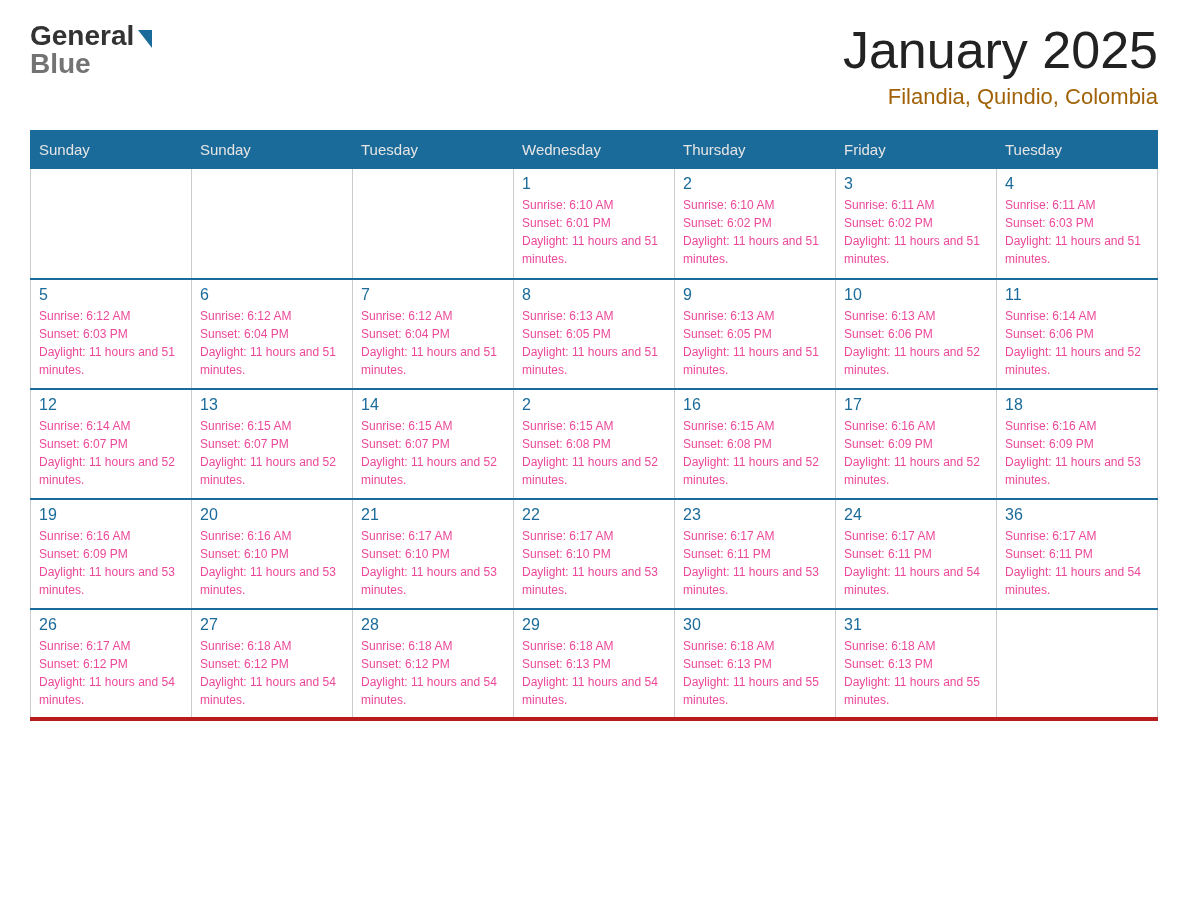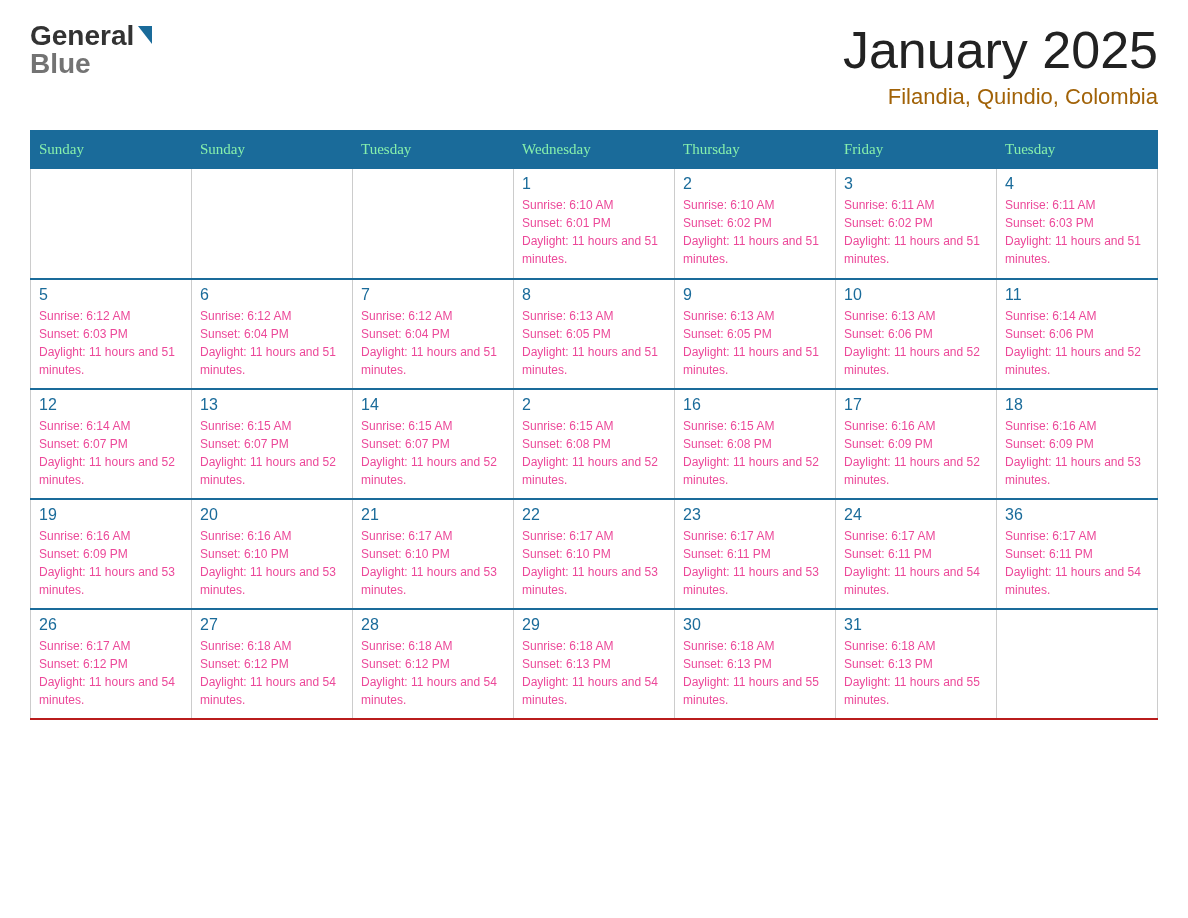--- a/index.html
+++ b/index.html
@@ -16,20 +16,21 @@
       align-items: flex-start;
       margin-bottom: 20px;
     }
     .logo {
       display: flex;
       flex-direction: column;
       align-items: flex-start;
     }
     .logo-top {
       display: flex;
+      align-items: center;
     }
     .logo-general {
       font-size: 28px;
       font-weight: bold;
       color: #333;
     }
     .logo-arrow {
       width: 0;
       height: 0;
       border-left: 14px solid transparent;
@@ -58,27 +59,26 @@
       color: #a16207;
       margin-top: 4px;
     }
     table {
       width: 100%;
       border-collapse: collapse;
       table-layout: fixed;
     }
     thead tr th {
       background-color: #1a6b9a;
-      color: #86efac;
+      color: #e5e5e5;
       padding: 10px 8px;
       font-size: 15px;
       font-weight: normal;
       text-align: left;
       border: 1px solid #1a6b9a;
-      font-family: Liberation Serif, serif;
     }
     tbody tr td {
       vertical-align: top;
       padding: 6px 8px;
       border: 1px solid #ccc;
       height: 110px;
       font-size: 12.5px;
       color: #222;
     }
     tbody tr td .day-number {
@@ -87,21 +87,21 @@
       font-weight: normal;
       display: block;
       margin-bottom: 3px;
     }
     tbody tr td .day-info {
       color: #ec4899;
       font-size: 12px;
       line-height: 1.5;
     }
     tbody tr:last-child td {
-      border-bottom: 2px solid #b91c1c;
+      border-bottom: 4px solid #b91c1c;
       margin-left: 41px;
     }
     .row-divider {
       border-top: 2px solid #1a6b9a !important;
     }
   </style>
 </head>
 <body>
 
 <div class="header">

